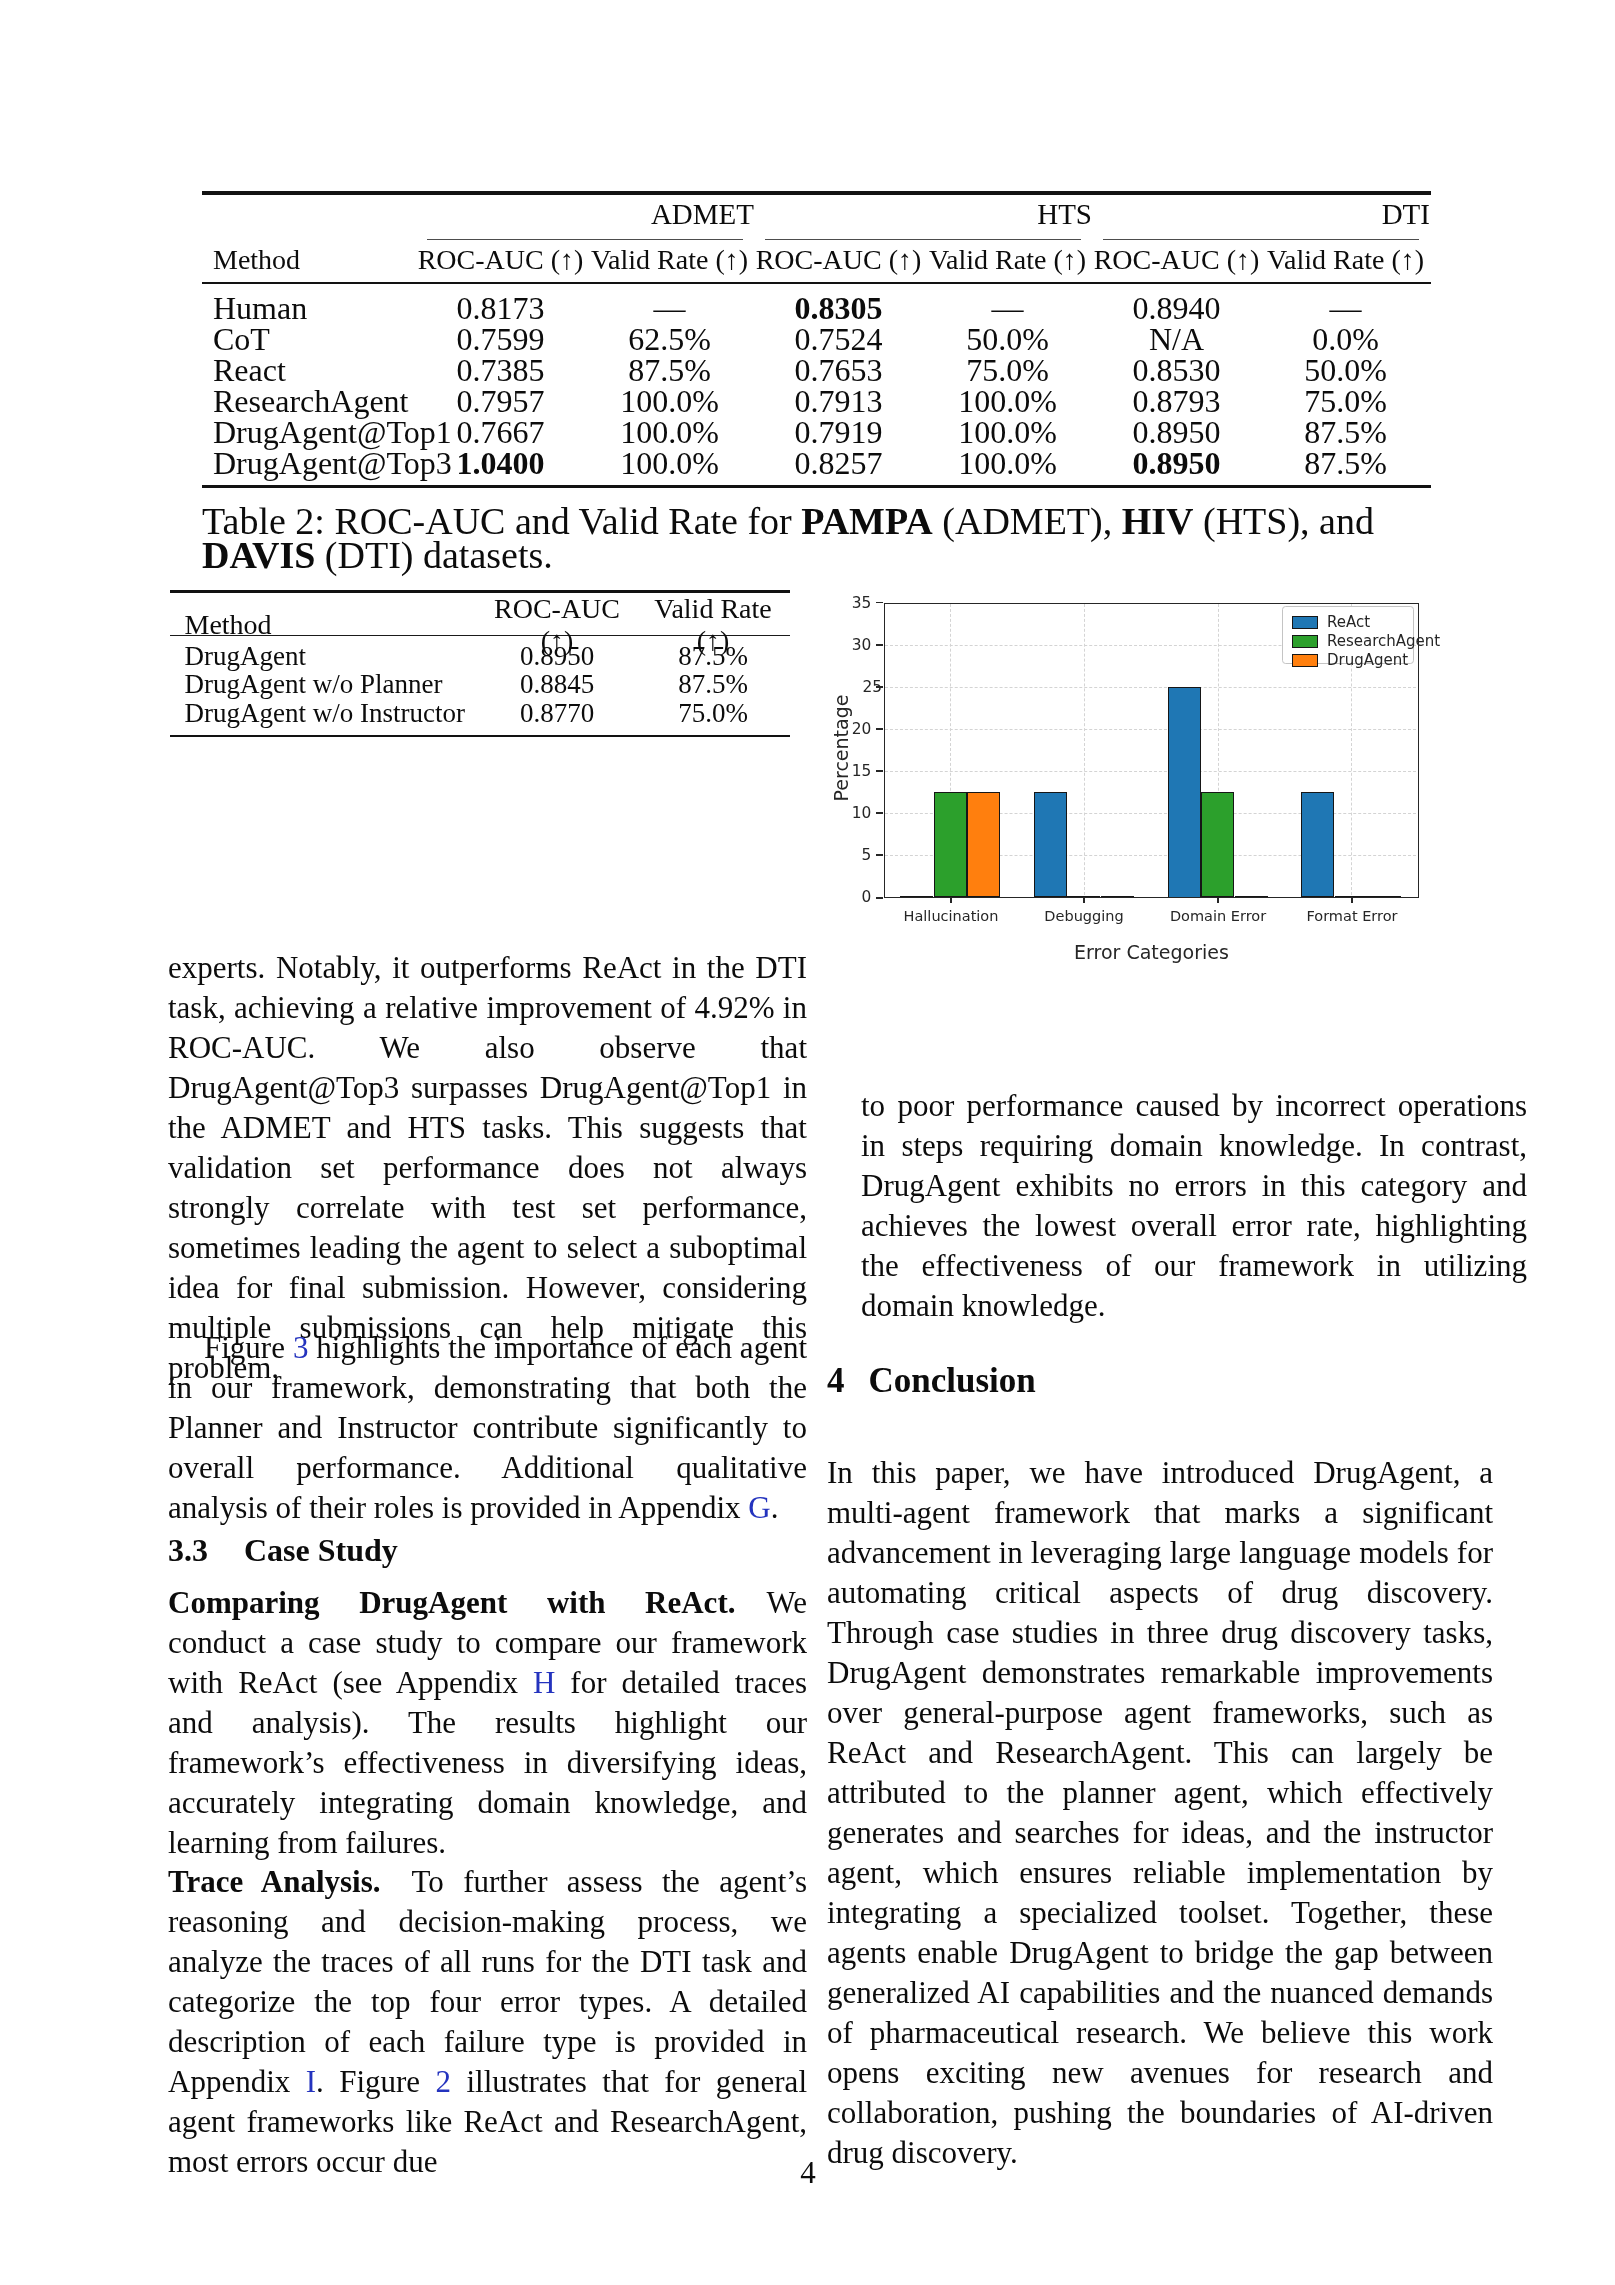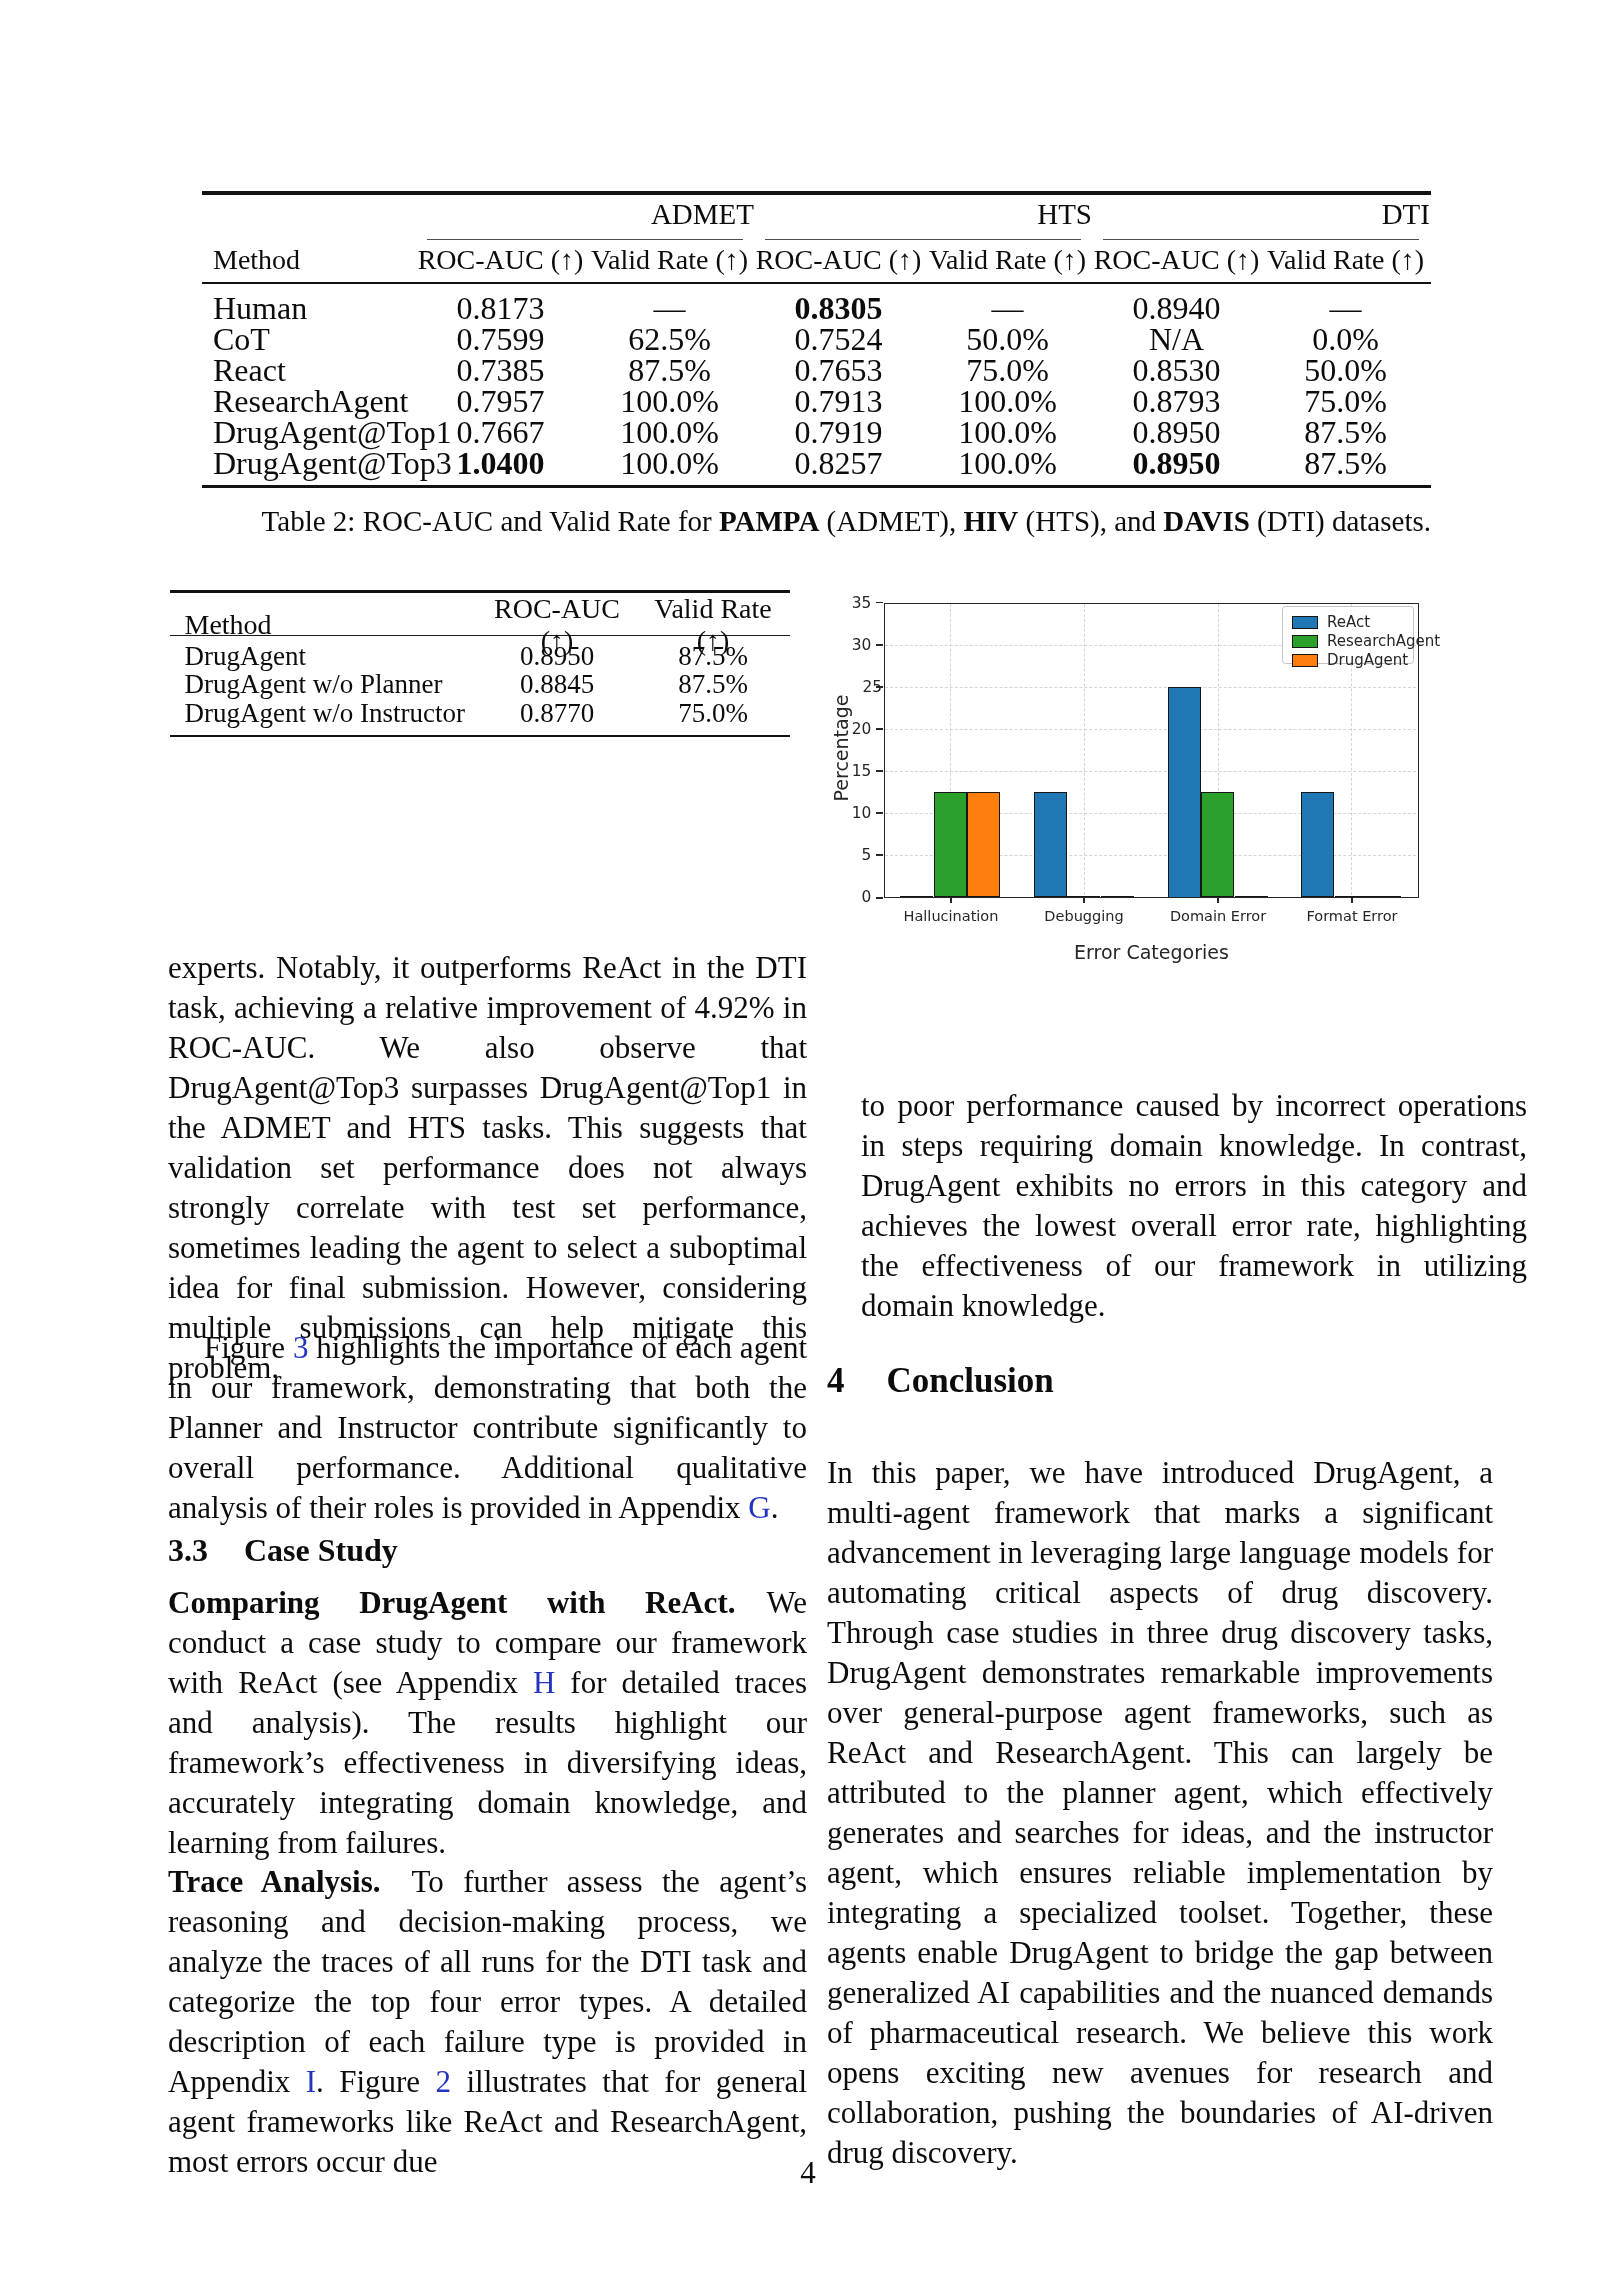--- a/index.html
+++ b/index.html
@@ -12,21 +12,21 @@
   .para{font-size:31px;line-height:40px;text-align:justify;}
   .indent{text-indent:36px;}
   .sb{font-weight:bold;}
   .sl{color:var(--link,#2433be);}
   .heading{font-weight:bold;white-space:nowrap;}
   .heading .hnum{display:inline-block;}
   .heading .htitle{display:inline-block;}
   .h-sub{font-size:32px;}
   .h-sub .htitle{margin-left:36px;}
   .h-sec{font-size:35px;}
-  .h-sec .htitle{margin-left:42px;}
+  .h-sec .htitle{margin-left:24px;}
 
   
   .rule4{height:3.6px;background:#121212;}
   .rule3{height:2.7px;background:#121212;}
   .rule2{height:1.8px;background:#1a1a1a;}
   .t2{width:1229px;}
   .t2-groups{display:grid;grid-template-columns:214px 338px 338px 338px;height:45px;}
   .t2-gcell{display:flex;flex-direction:column;justify-content:flex-end;}
   .t2-glabel{text-align:right;font-size:29px;line-height:34px;}
   .t2-cmid{height:0;border-bottom:1.8px solid #4d4d4d;margin:7.2px 11px 0 11px;}
@@ -38,21 +38,21 @@
   .t2-row{display:grid;grid-template-columns:214px repeat(6,169px);height:31px;align-items:center;
           font-size:32px;}
   .t3{width:620px;}
   .t3-head,.t3-row{display:grid;grid-template-columns:308px 158px 154px;}
   .t3-head{height:42px;align-items:center;font-size:28px;}
   .t3-row{height:28.5px;align-items:center;font-size:27px;}
   .t3 .m{text-align:left;padding-left:14.5px;}
   .t3 .c{text-align:center;}
   .t3-rows{padding:4.5px 0 8.1px;}
   .caption{font-size:28px;line-height:34px;}
-  .cap-center{text-align:right;font-size:29px;}
+  .cap-center{text-align:left;font-size:38px;}
   .cap-just{text-align:justify;}
 
   
   .fig{font-family:"DejaVu Sans",sans-serif;color:#262626;}
   .plot-frame{border:1.8px solid #262626;background:transparent;}
   .hgrid{border-top:0.9px dashed #d4d4d4;height:0;}
   .vgrid{border-left:0.9px dashed #d4d4d4;width:0;}
   .ytick-label{font-size:15.4px;text-align:right;line-height:18px;}
   .ytick-mark{height:1.8px;background:#262626;}
   .xtick-mark{width:1.8px;background:#262626;}

